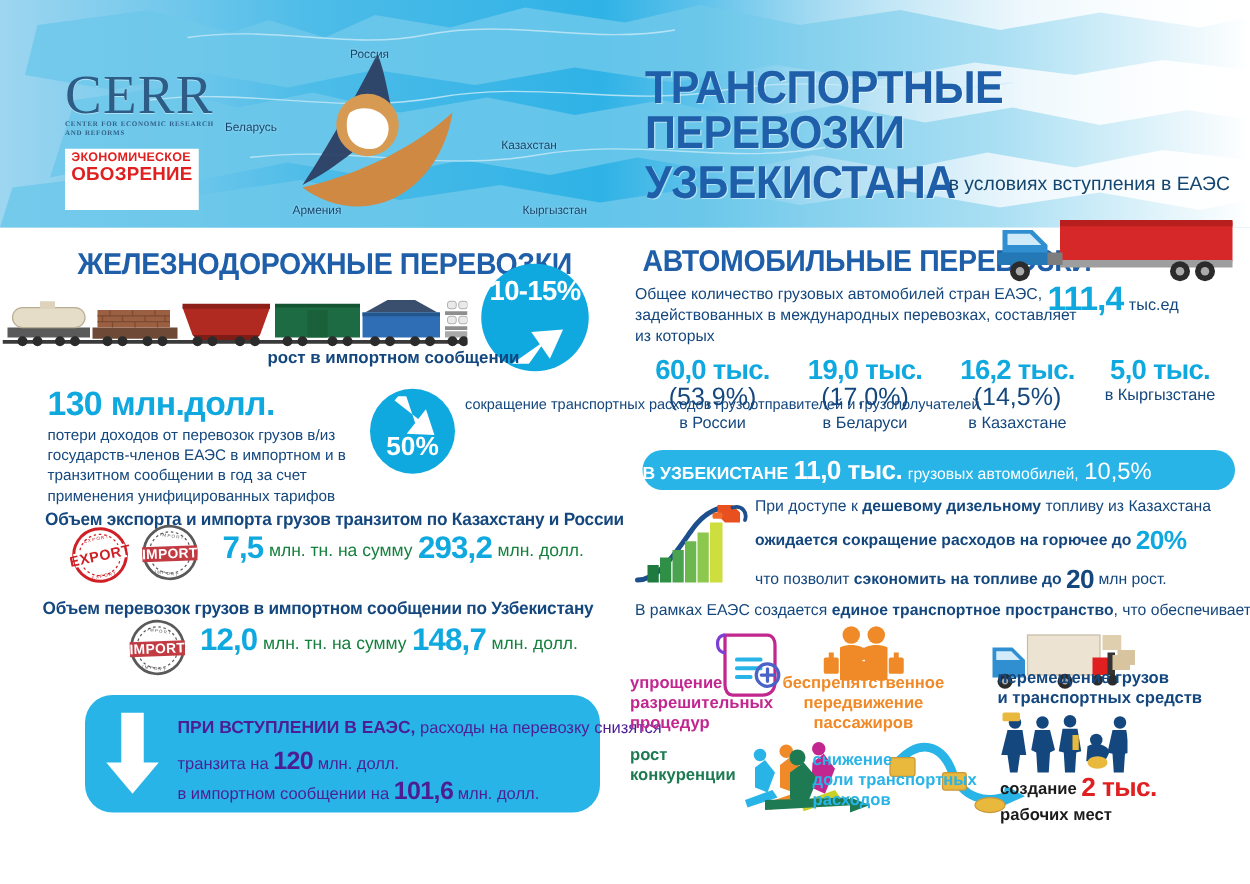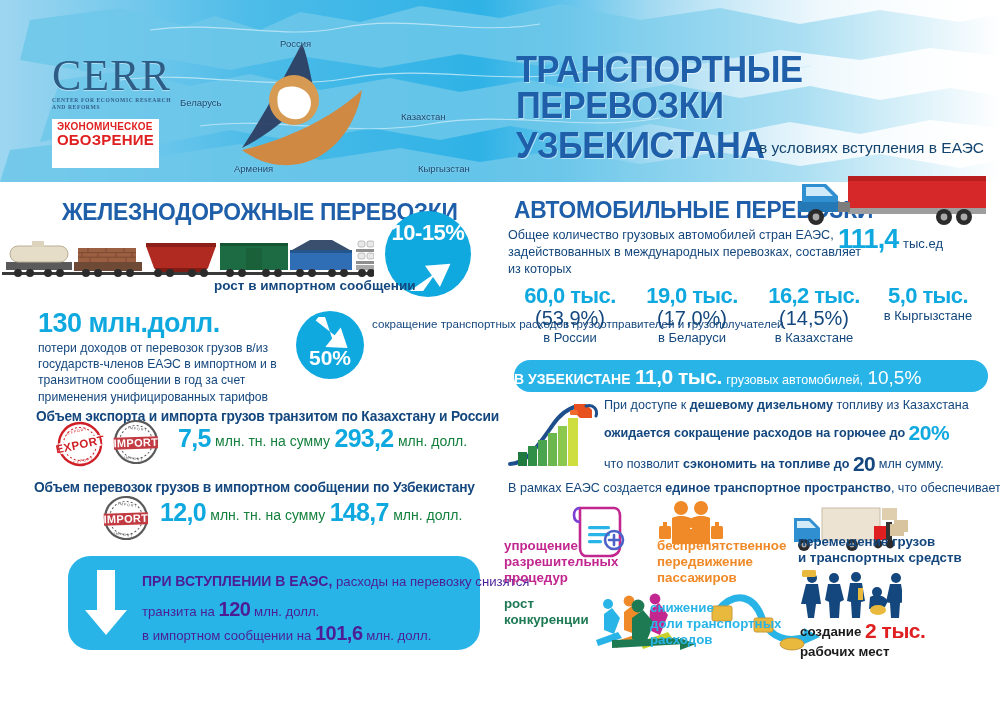--- a/index.html
+++ b/index.html
@@ -427,21 +427,21 @@
   </svg>
 
   <div class="fuellines">
     <div class="fl">
       <span>При доступе к </span><b>дешевому дизельному</b><span> топливу из Казахстана</span>
     </div>
     <div class="fl">
       <b>ожидается сокращение расходов на горючее до </b><span class="big">20%</span>
     </div>
     <div class="fl">
-      <span>что позволит </span><b>сэкономить на топливе до </b><span class="big" style="color:#14477d">20</span><span> млн сумму.</span>
+      <span>что позволит </span><b>сэкономить на топливе до </b><span class="big" style="color:#14477d">20</span><span> млн рост.</span>
     </div>
   </div>
 
   <div class="eaesline">
     <span>В рамках ЕАЭС создается </span><b>единое транспортное пространство</b><span>, что обеспечивает</span>
   </div>
 
   <svg class="icn" style="left:570px;top:502px;width:62px;height:62px;" viewBox="0 0 62 62">
     <path d="M10,6 H44 C48,6 50,10 50,14 V44 C50,50 46,54 40,54 H16 C12,54 10,50 10,46 Z" fill="none" stroke="#c2268f" stroke-width="2.6"></path>
     <path d="M10,6 C6,6 4,9 4,13 C4,17 6,20 10,20" fill="none" stroke="#7b3fd4" stroke-width="2.6"></path>
@@ -535,21 +535,21 @@
         <path d="M72,29 c6,-4 14,-2 18,4 l-3,6 l-16,2 Z"></path>
       <circle cx="98" cy="10" r="5"></circle>
         <path d="M92,16 h11 l3,18 l-4,1 l-1,15 h-8 l-1,-15 l-4,-1 Z"></path>
     </g>
     <ellipse cx="80" cy="42" rx="8" ry="5" fill="#e8b93c"></ellipse>
     <rect x="60" y="20" width="5" height="12" fill="#e8b93c"></rect>
   </svg>
 
   <div id="benefits">
       <div class="benefit" style="left: 504px; top: 538px; color: rgb(194, 38, 143);">упрощение<br>разрешительных<br>процедур</div>
-      <div class="benefit" style="left: 657px; top: 538px; color: rgb(240, 138, 40);">беспрепятственное<br>передвижение<br>пассажиров</div>
+      <div class="benefit" style="left: 626px; top: 538px; color: rgb(240, 138, 40); text-align: center;">беспрепятственное<br>передвижение<br>пассажиров</div>
       <div class="benefit" style="left: 798px; top: 534px; color: rgb(20, 71, 125);">перемещение грузов<br>и транспортных средств</div>
       <div class="benefit" style="left: 504px; top: 596px; color: rgb(30, 122, 83);">рост<br>конкуренции</div>
       <div class="benefit" style="left: 650px; top: 600px; color: rgb(41, 180, 232);">снижение<br>доли транспортных<br>расходов</div>
     </div>
 
   <div class="jobs">
     <span>создание </span><span class="rd">2 тыс.</span><br>
     <span>рабочих мест</span>
   </div>
 

